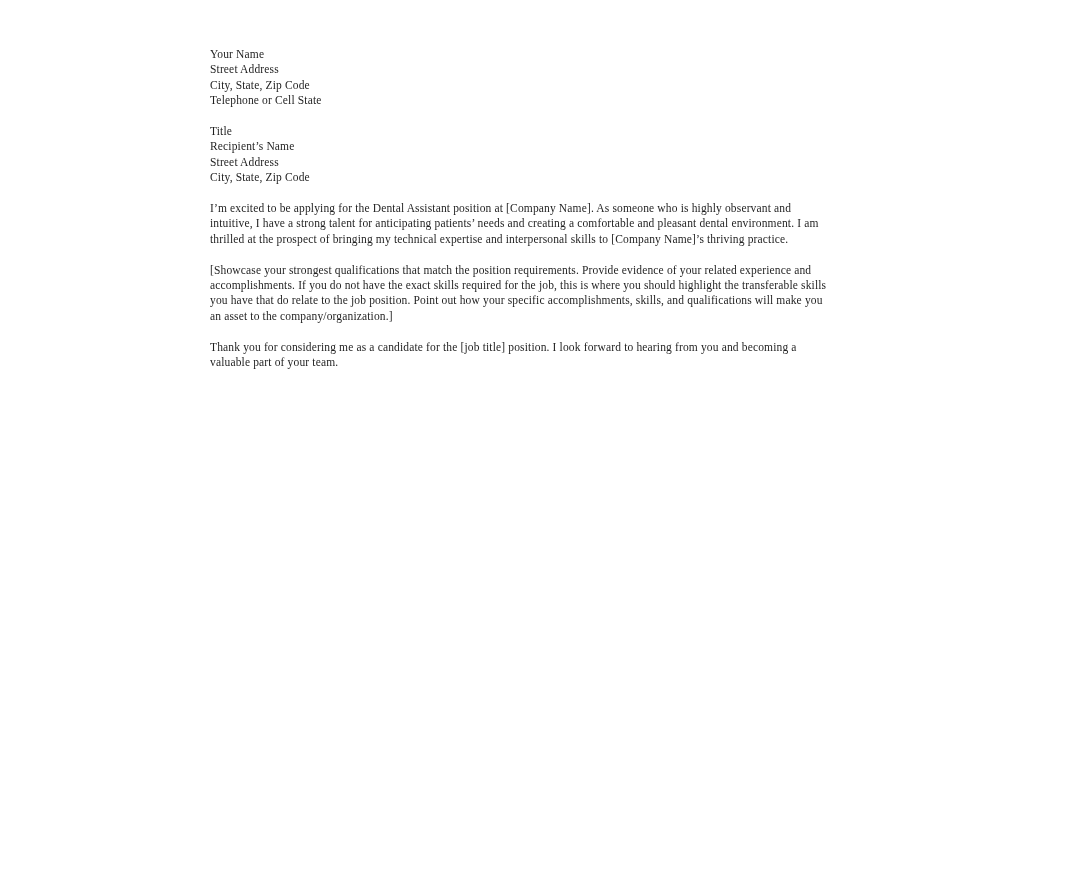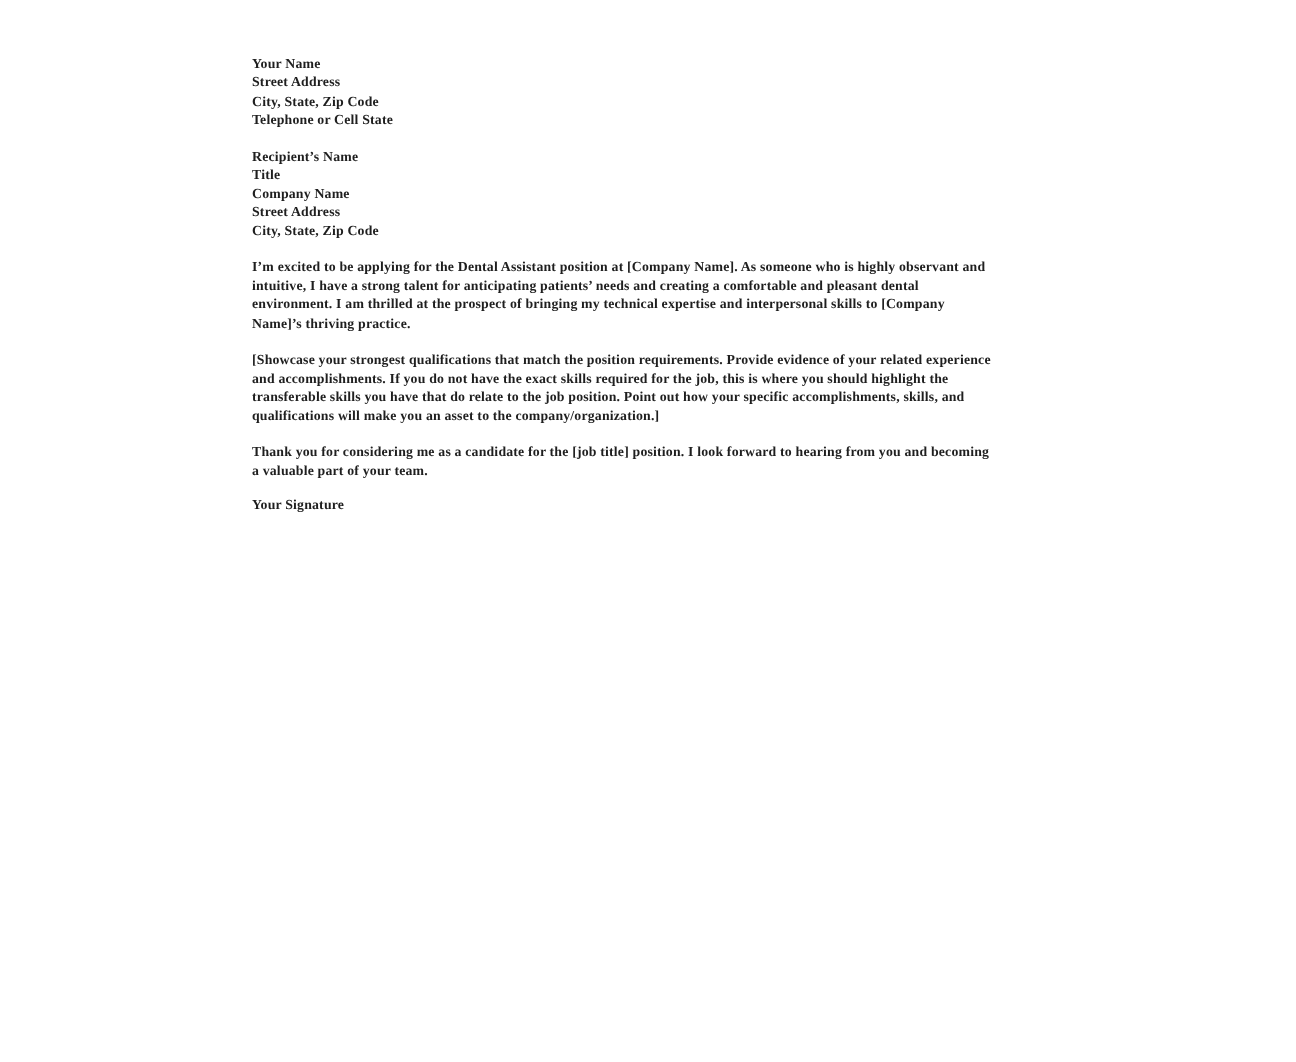--- a/index.html
+++ b/index.html
@@ -8,21 +8,20 @@
     background: #ffffff;
     width: 1080px;
     height: 885px;
     overflow: hidden;
   }
   .page {
     position: relative;
     width: 1080px;
     height: 885px;
     background: #ffffff;
-    font-weight: bold;
   }
   .letter {
     position: absolute;
     left: 210px;
     top: 47px;
     width: 620px;
     font-family: "Liberation Serif", "DejaVu Serif", serif;
     font-size: 11.5px;
     line-height: 15.4px;
     letter-spacing: 0.15px;
@@ -30,21 +29,21 @@
   }
   .letter p,
   .letter .block {
     margin: 0 0 15.4px 0;
     padding: 0;
   }
   .letter .block div {
     margin: 0;
   }
   .letter p.pre-closing {
-    margin-bottom: 13px;
+    margin-bottom: 32px;
   }
   .letter p.closing {
     margin-bottom: 15.4px;
   }
   .letter p.signature {
     margin-bottom: 0;
   }
 </style>
 </head>
 <body>
@@ -53,31 +52,29 @@
   <div class="letter">
 
     <div class="block">
       <div>Your Name</div>
       <div>Street Address</div>
       <div>City, State, Zip Code</div>
       <div>Telephone or Cell State</div>
     </div>
 
     <div class="block">
+      <div>Title</div>
       <div>Recipient’s Name</div>
-      <div>Title</div>
-      <div>Company Name</div>
       <div>Street Address</div>
       <div>City, State, Zip Code</div>
     </div>
 
 
     <p>I’m excited to be applying for the Dental Assistant position at [Company Name]. As someone who is highly observant and intuitive, I have a strong talent for anticipating patients’ needs and creating a comfortable and pleasant dental environment. I am thrilled at the prospect of bringing my technical expertise and interpersonal skills to [Company Name]’s thriving practice.</p>
 
     <p>[Showcase your strongest qualifications that match the position requirements. Provide evidence of your related experience and accomplishments. If you do not have the exact skills required for the job, this is where you should highlight the transferable skills you have that do relate to the job position. Point out how your specific accomplishments, skills, and qualifications will make you an asset to the company/organization.]</p>
 
     <p class="pre-closing">Thank you for considering me as a candidate for the [job title] position. I look forward to hearing from you and becoming a valuable part of your team.</p>
 
 
-    <p class="signature">Your Signature</p>
 
   </div>
 </div>
 
 </body></html>

